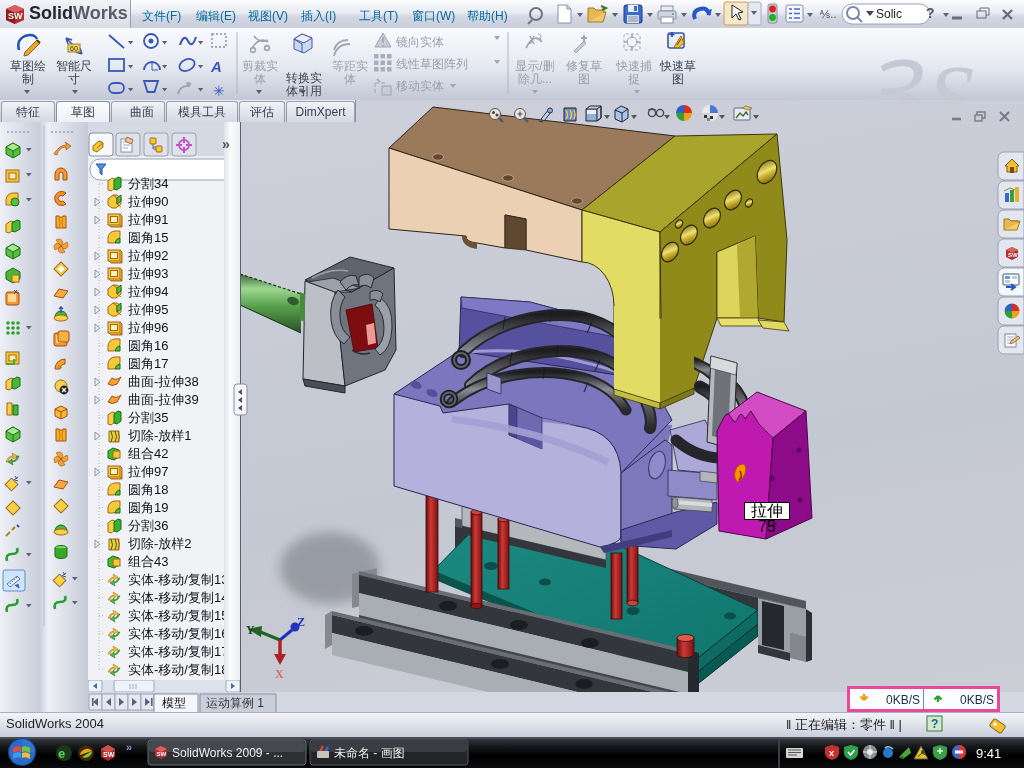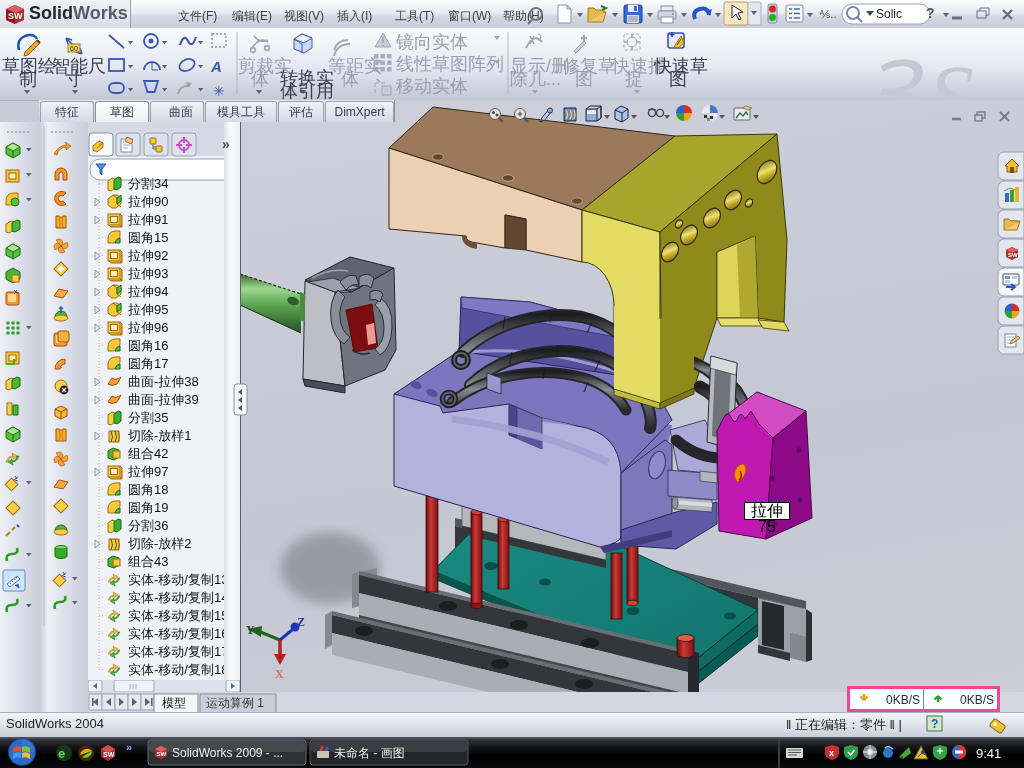--- a/index.html
+++ b/index.html
@@ -4,27 +4,27 @@
 <style>
   html,body{margin:0;padding:0;}
   body{width:1024px;height:768px;overflow:hidden;font-family:"Liberation Sans",sans-serif;}
   #page{position:relative;width:1024px;height:768px;background:#c8ccd6;}
   .abs{position:absolute;}
   
   #row1{left:0;top:0;width:1024px;height:28px;
     background:linear-gradient(#fdfdfe,#e8ebf2 45%,#d2d7e2 60%,#c9cedb);}
   #logo{left:0;top:0;width:130px;height:28px;
     background:linear-gradient(#f2f3f7,#d8dce6);border-right:1px solid #9aa0b0;}
-  .menu{top:8px;font-size:12px;color:#404040;letter-spacing:0px;margin-left:36px;}
+  .menu{top:8px;font-size:12px;color:#0369a1;letter-spacing:0px;}
   #row2{left:0;top:28px;width:1024px;height:72px;
     background:linear-gradient(#fafbfd,#e4e8f0 55%,#cdd2de 85%,#c2c8d5);
     border-bottom:1px solid #aab0bf;}
-  .cmlabel{font-size:18px;color:#3a4150;text-align:center;line-height:13px;white-space:pre;}
+  .cmlabel{font-size:12px;color:#3a4150;text-align:center;line-height:13px;white-space:pre;}
   .cmgray{color:#9aa0ae;}
-  #tabrow{left:0;top:100px;width:356px;height:22px;background:linear-gradient(#e7eaf1,#c7ccd9);z-index:30;border-right:1px solid #8a90a2;box-sizing:border-box;margin-left:39px;}
+  #tabrow{left:0;top:100px;width:356px;height:22px;background:linear-gradient(#e7eaf1,#c7ccd9);z-index:30;border-right:1px solid #8a90a2;box-sizing:border-box;}
   .cmtab{position:absolute;top:1px;height:21px;font-size:12px;color:#38404f;text-align:center;
      line-height:21px;background:linear-gradient(#f0f2f6,#d4d9e3);border:1px solid #9aa0af;border-bottom:none;
      border-radius:3px 3px 0 0;box-sizing:border-box;}
   
   #ltb{left:0;top:122px;width:88px;height:590px;background:linear-gradient(90deg,#eef0f6,#c9cedb 45%,#eef0f6 55%,#c6cbd8);}
   
   #treepanel{left:88px;top:122px;width:152px;height:590px;background:#ecf0f4;}
   
   #vp{left:240px;top:100px;width:784px;height:592px;background:linear-gradient(170deg,#cdd0da,#c4c8d2 60%,#ccced6);}
   #splitter{left:224px;top:122px;width:16px;height:570px;background:linear-gradient(90deg,#dfe2ea,#fbfcfd 40%,#eceef3);border-right:1px solid #5a5f6e;}

